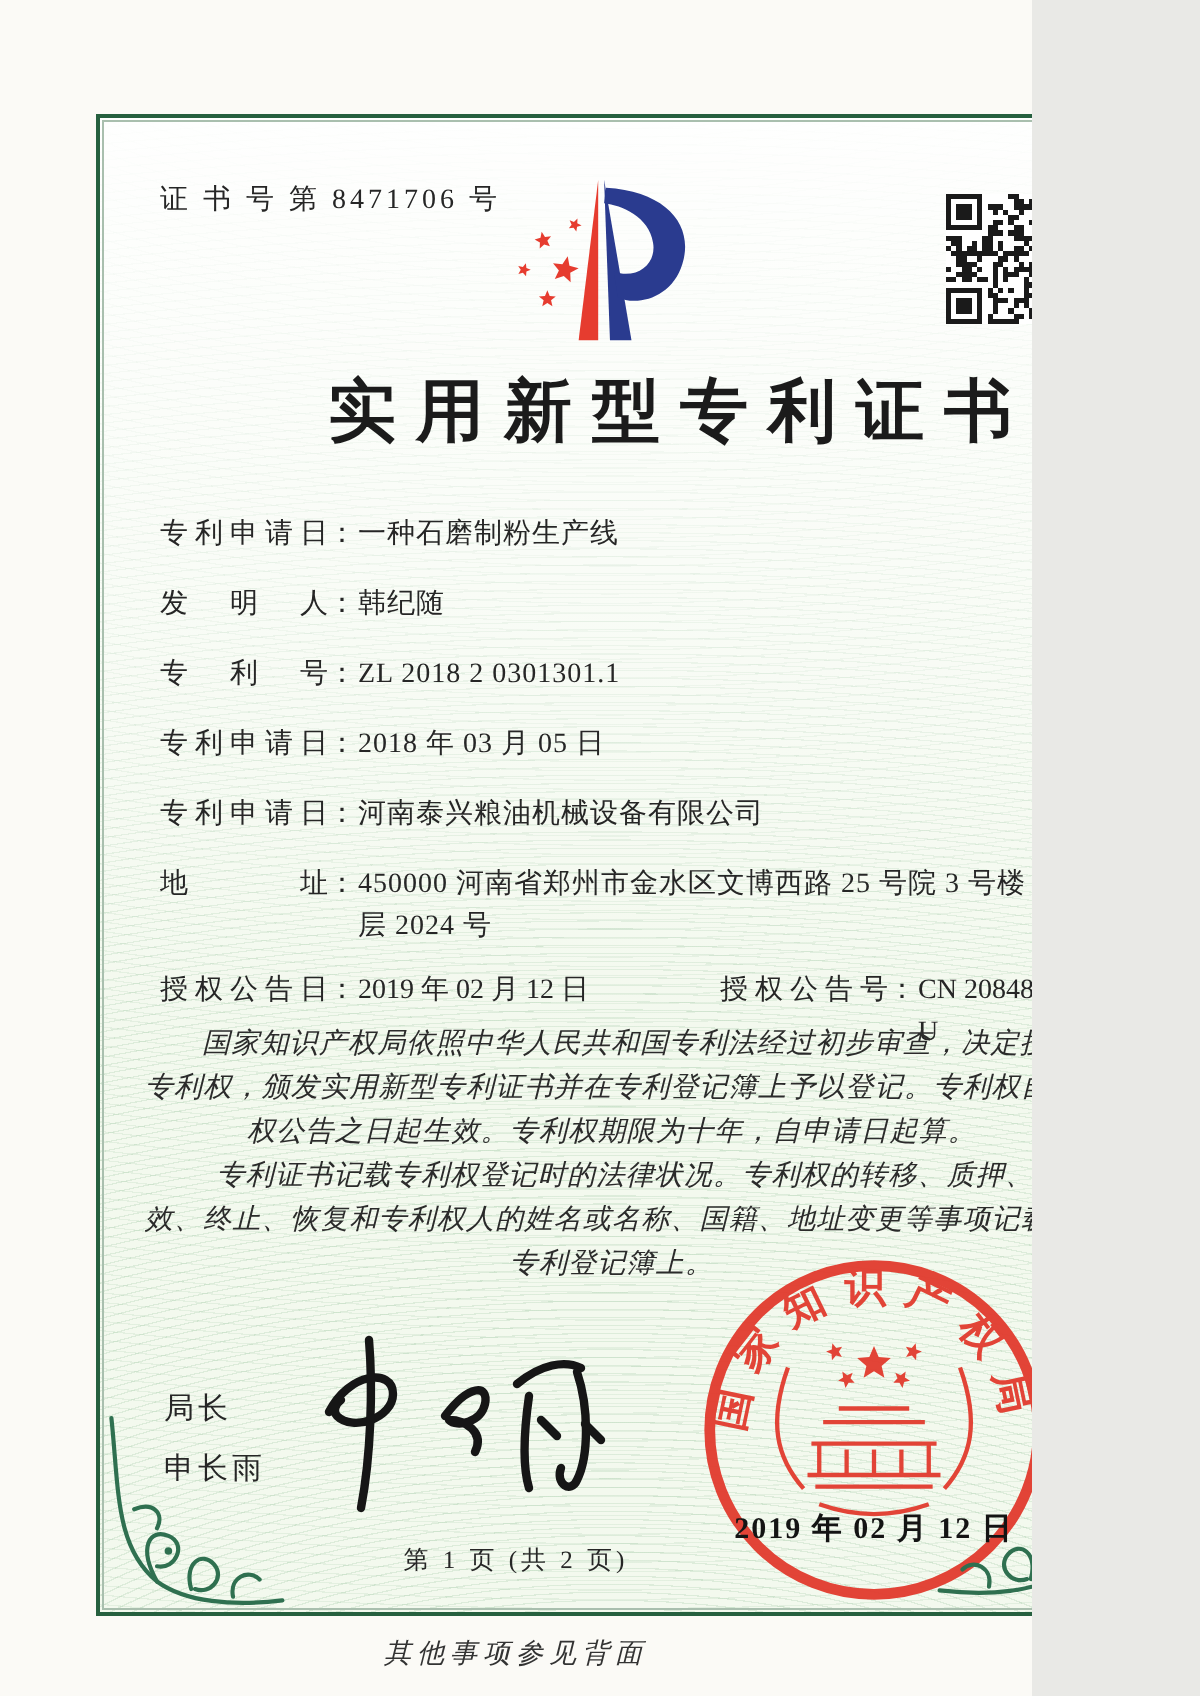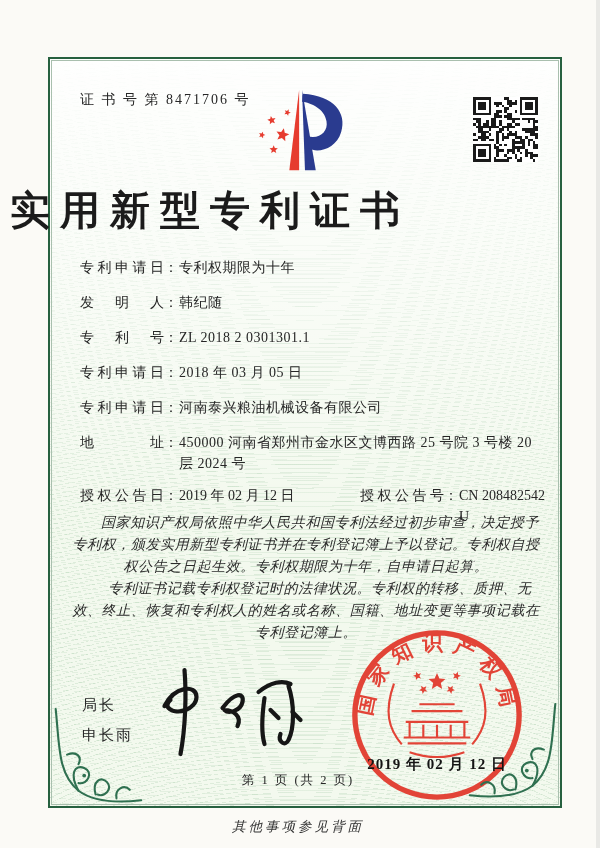--- a/index.html
+++ b/index.html
@@ -1,38 +1,38 @@
 <!DOCTYPE html>
 <html><head>
 <meta charset="utf-8">
 <style>
   html,body{margin:0;padding:0;}
   body{width:600px;height:848px;background:#e9e9e6;}
   .page{
-    position:relative;width:596px;height:848px;overflow:hidden;
+    position:relative;width:516px;height:848px;overflow:hidden;
     background:#fbfaf6;
     font-family:"Liberation Serif","DejaVu Serif",serif;
     color:#262626;
   }
   .frame{
     position:absolute;left:48px;top:57px;width:514px;height:751px;
     box-sizing:border-box;border:2px solid #26603f;
     background-color:#f3f9ee;
     background-image:
       linear-gradient(180deg, rgba(255,255,255,.95) 0%, rgba(255,255,255,.55) 28%, rgba(255,255,255,0) 62%),
       repeating-radial-gradient(ellipse 900px 520px at 50% 122%, rgba(110,170,120,.17) 0 1px, rgba(0,0,0,0) 1px 7px),
       repeating-radial-gradient(ellipse 1100px 640px at 50% -28%, rgba(110,170,120,.12) 0 1px, rgba(0,0,0,0) 1px 8px);
   }
   .frame-inner{position:absolute;inset:1px;border:1px solid #a9bfae;}
   .cert-no{position:absolute;left:80px;top:91px;font-size:14px;letter-spacing:2px;}
   .logo{position:absolute;left:250px;top:86px;width:108px;height:90px;}
   .qr{position:absolute;left:473px;top:97px;width:65px;height:65px;}
   .title{
-    position:absolute;left:0;right:0;top:183px;margin:0;text-align:left;
-    font-size:40px;font-weight:bold;letter-spacing:10px;text-indent:10px;color:#1b1b1b;
+    position:absolute;left:0;right:0;top:183px;margin:0;text-align:right;
+    font-size:34px;font-weight:bold;letter-spacing:10px;text-indent:10px;color:#1b1b1b;
   }
   .fields{position:absolute;left:80px;top:257px;width:462px;font-size:14px;}
   .field{display:flex;line-height:21px;margin-bottom:14px;}
   .flabel{flex:none;width:84px;text-align:justify;text-align-last:justify;}
   .fcolon{flex:none;width:15px;}
   .fvalue{flex:1;letter-spacing:.5px;}
   .grant{position:absolute;left:80px;top:485px;width:470px;display:flex;font-size:14px;line-height:21px;gap:28px;}
   .grant-group{display:flex;}
   .g1{width:252px;flex:none;}
   .g2{flex:1;}
@@ -94,21 +94,21 @@
       <rect x="2" y="20" width="3" height="3"></rect>
     </g>
   </svg>
 
   <h1 class="title">实用新型专利证书</h1>
 
   <div class="fields">
     <div class="field">
       <span class="flabel">专利申请日</span>
         <span class="fcolon">：</span>
-        <span class="fvalue">专利权期限为十年</span>
+        <span class="fvalue">一种石磨制粉生产线</span>
     </div>
     <div class="field">
       <span class="flabel">发明人</span>
         <span class="fcolon">：</span>
         <span class="fvalue">韩纪随</span>
     </div>
     <div class="field">
       <span class="flabel">专利号</span>
         <span class="fcolon">：</span>
         <span class="fvalue">ZL 2018 2 0301301.1</span>

